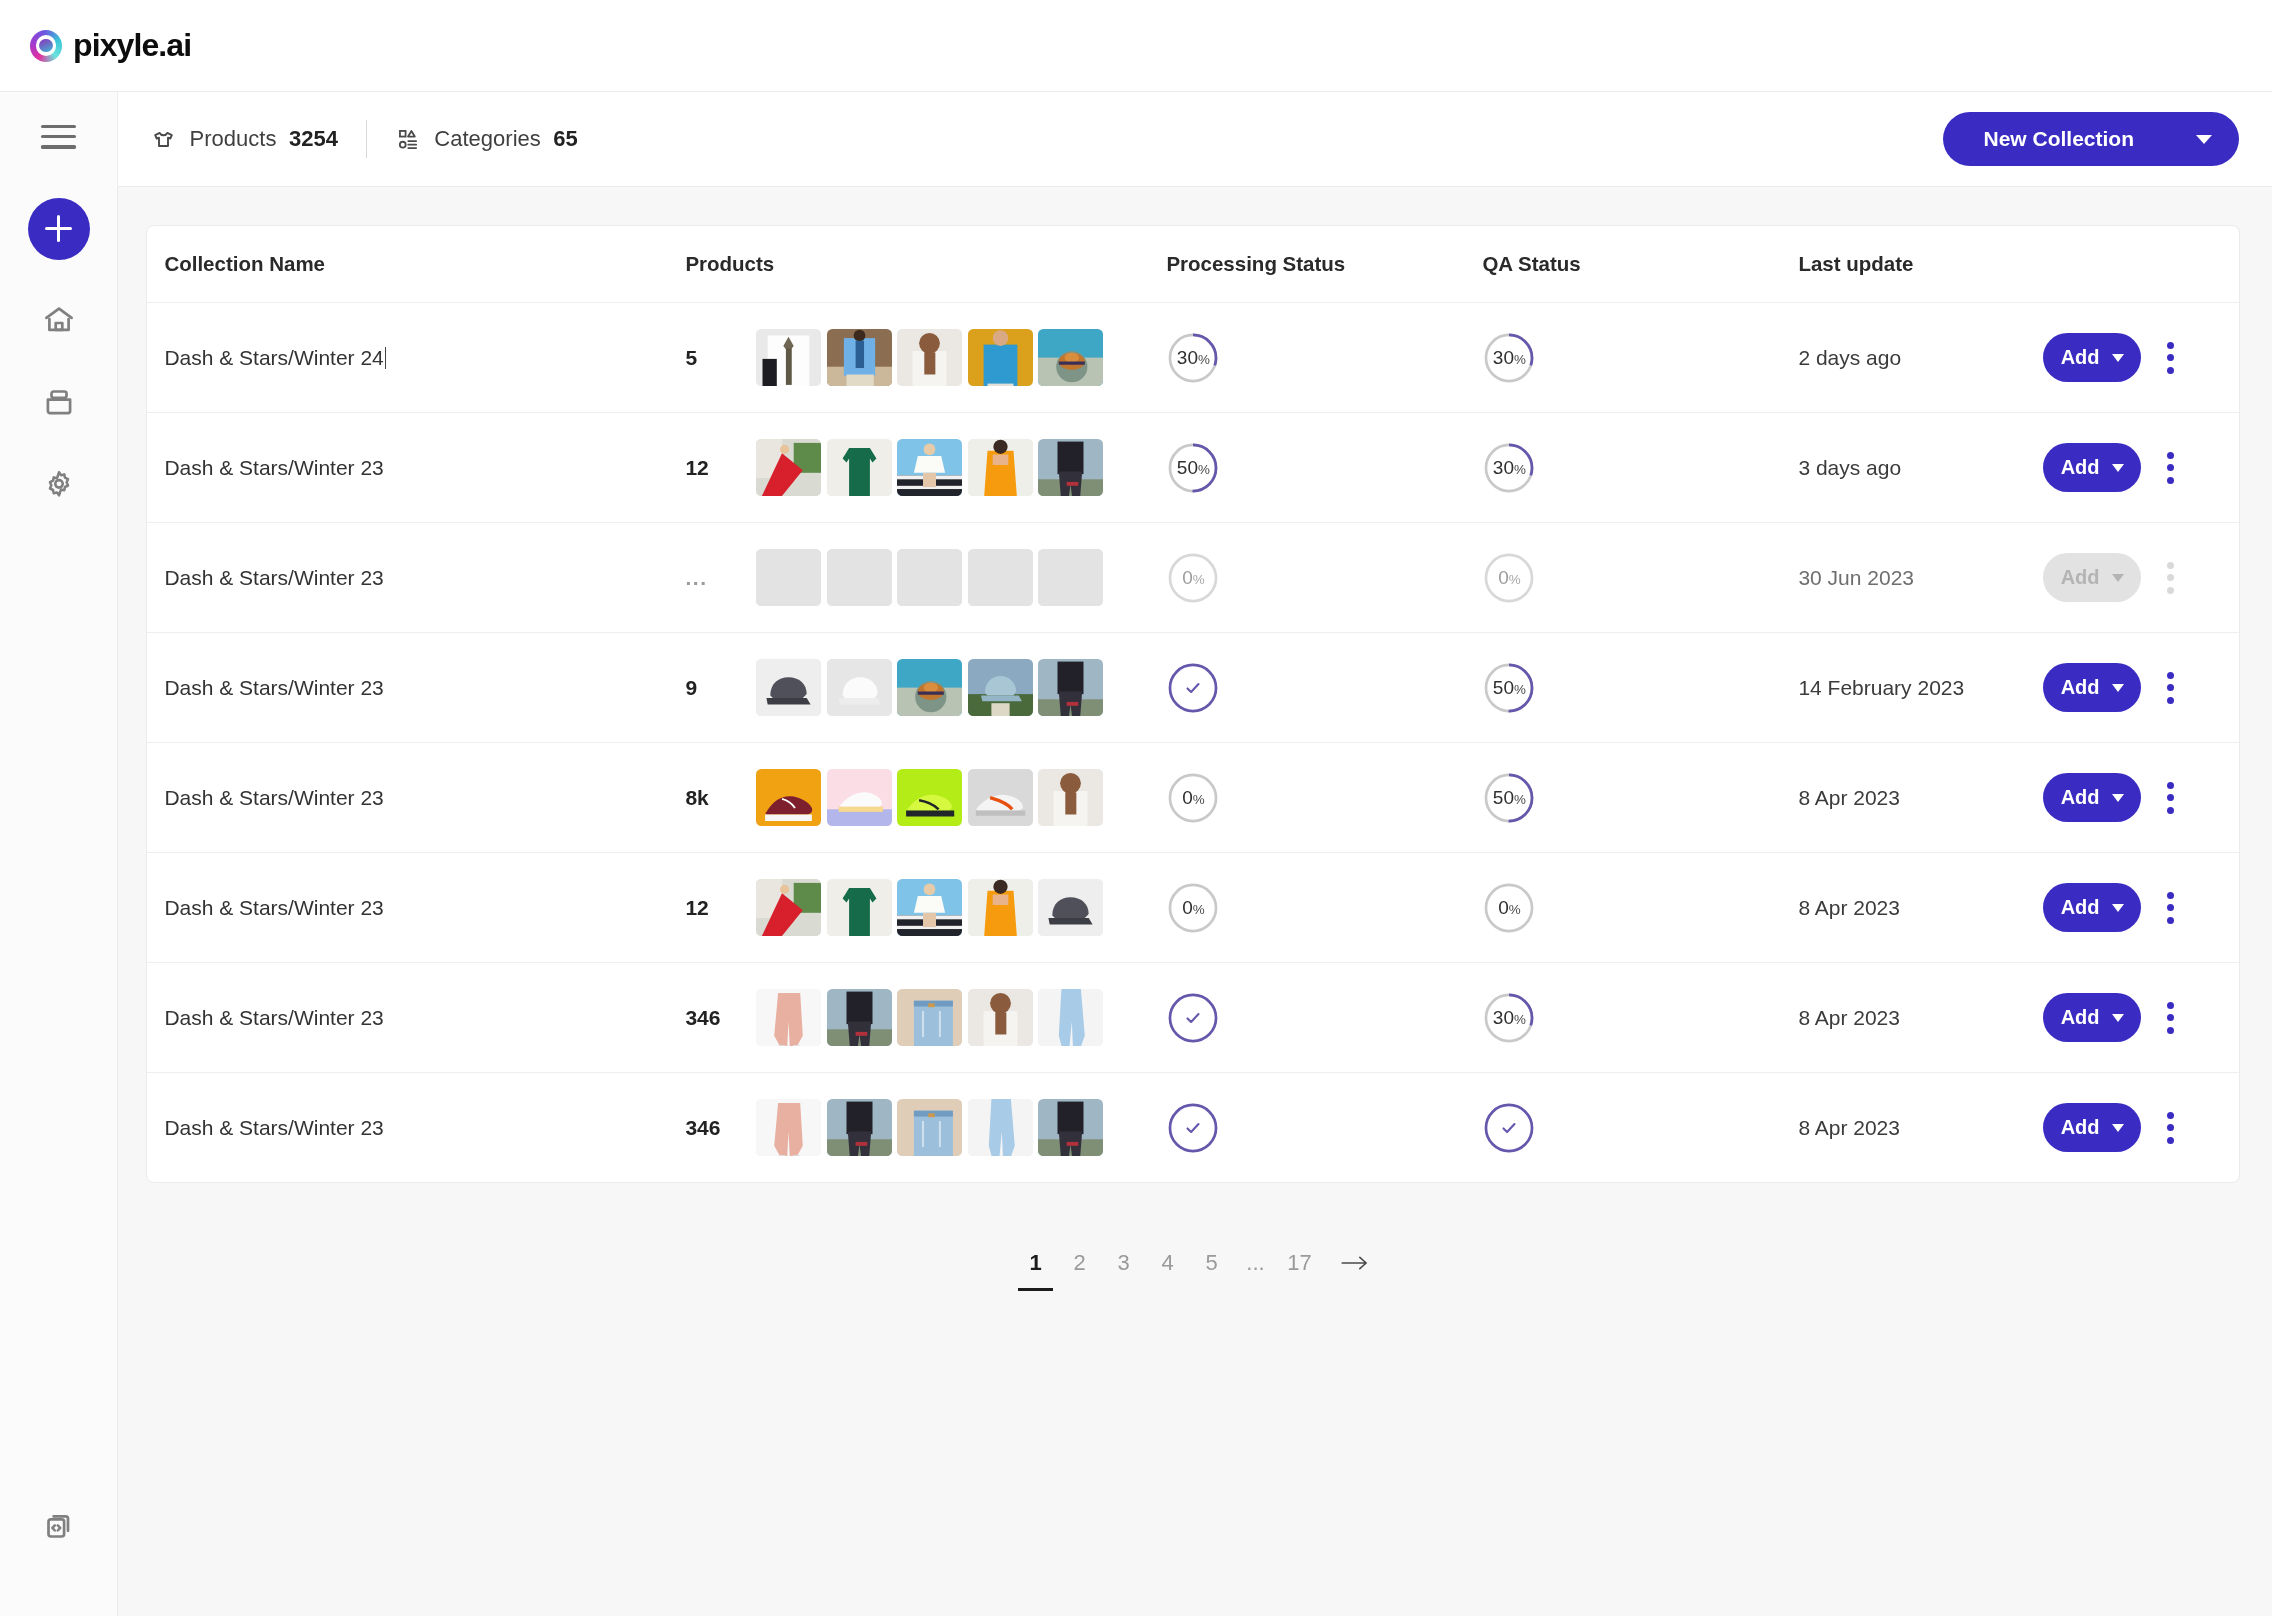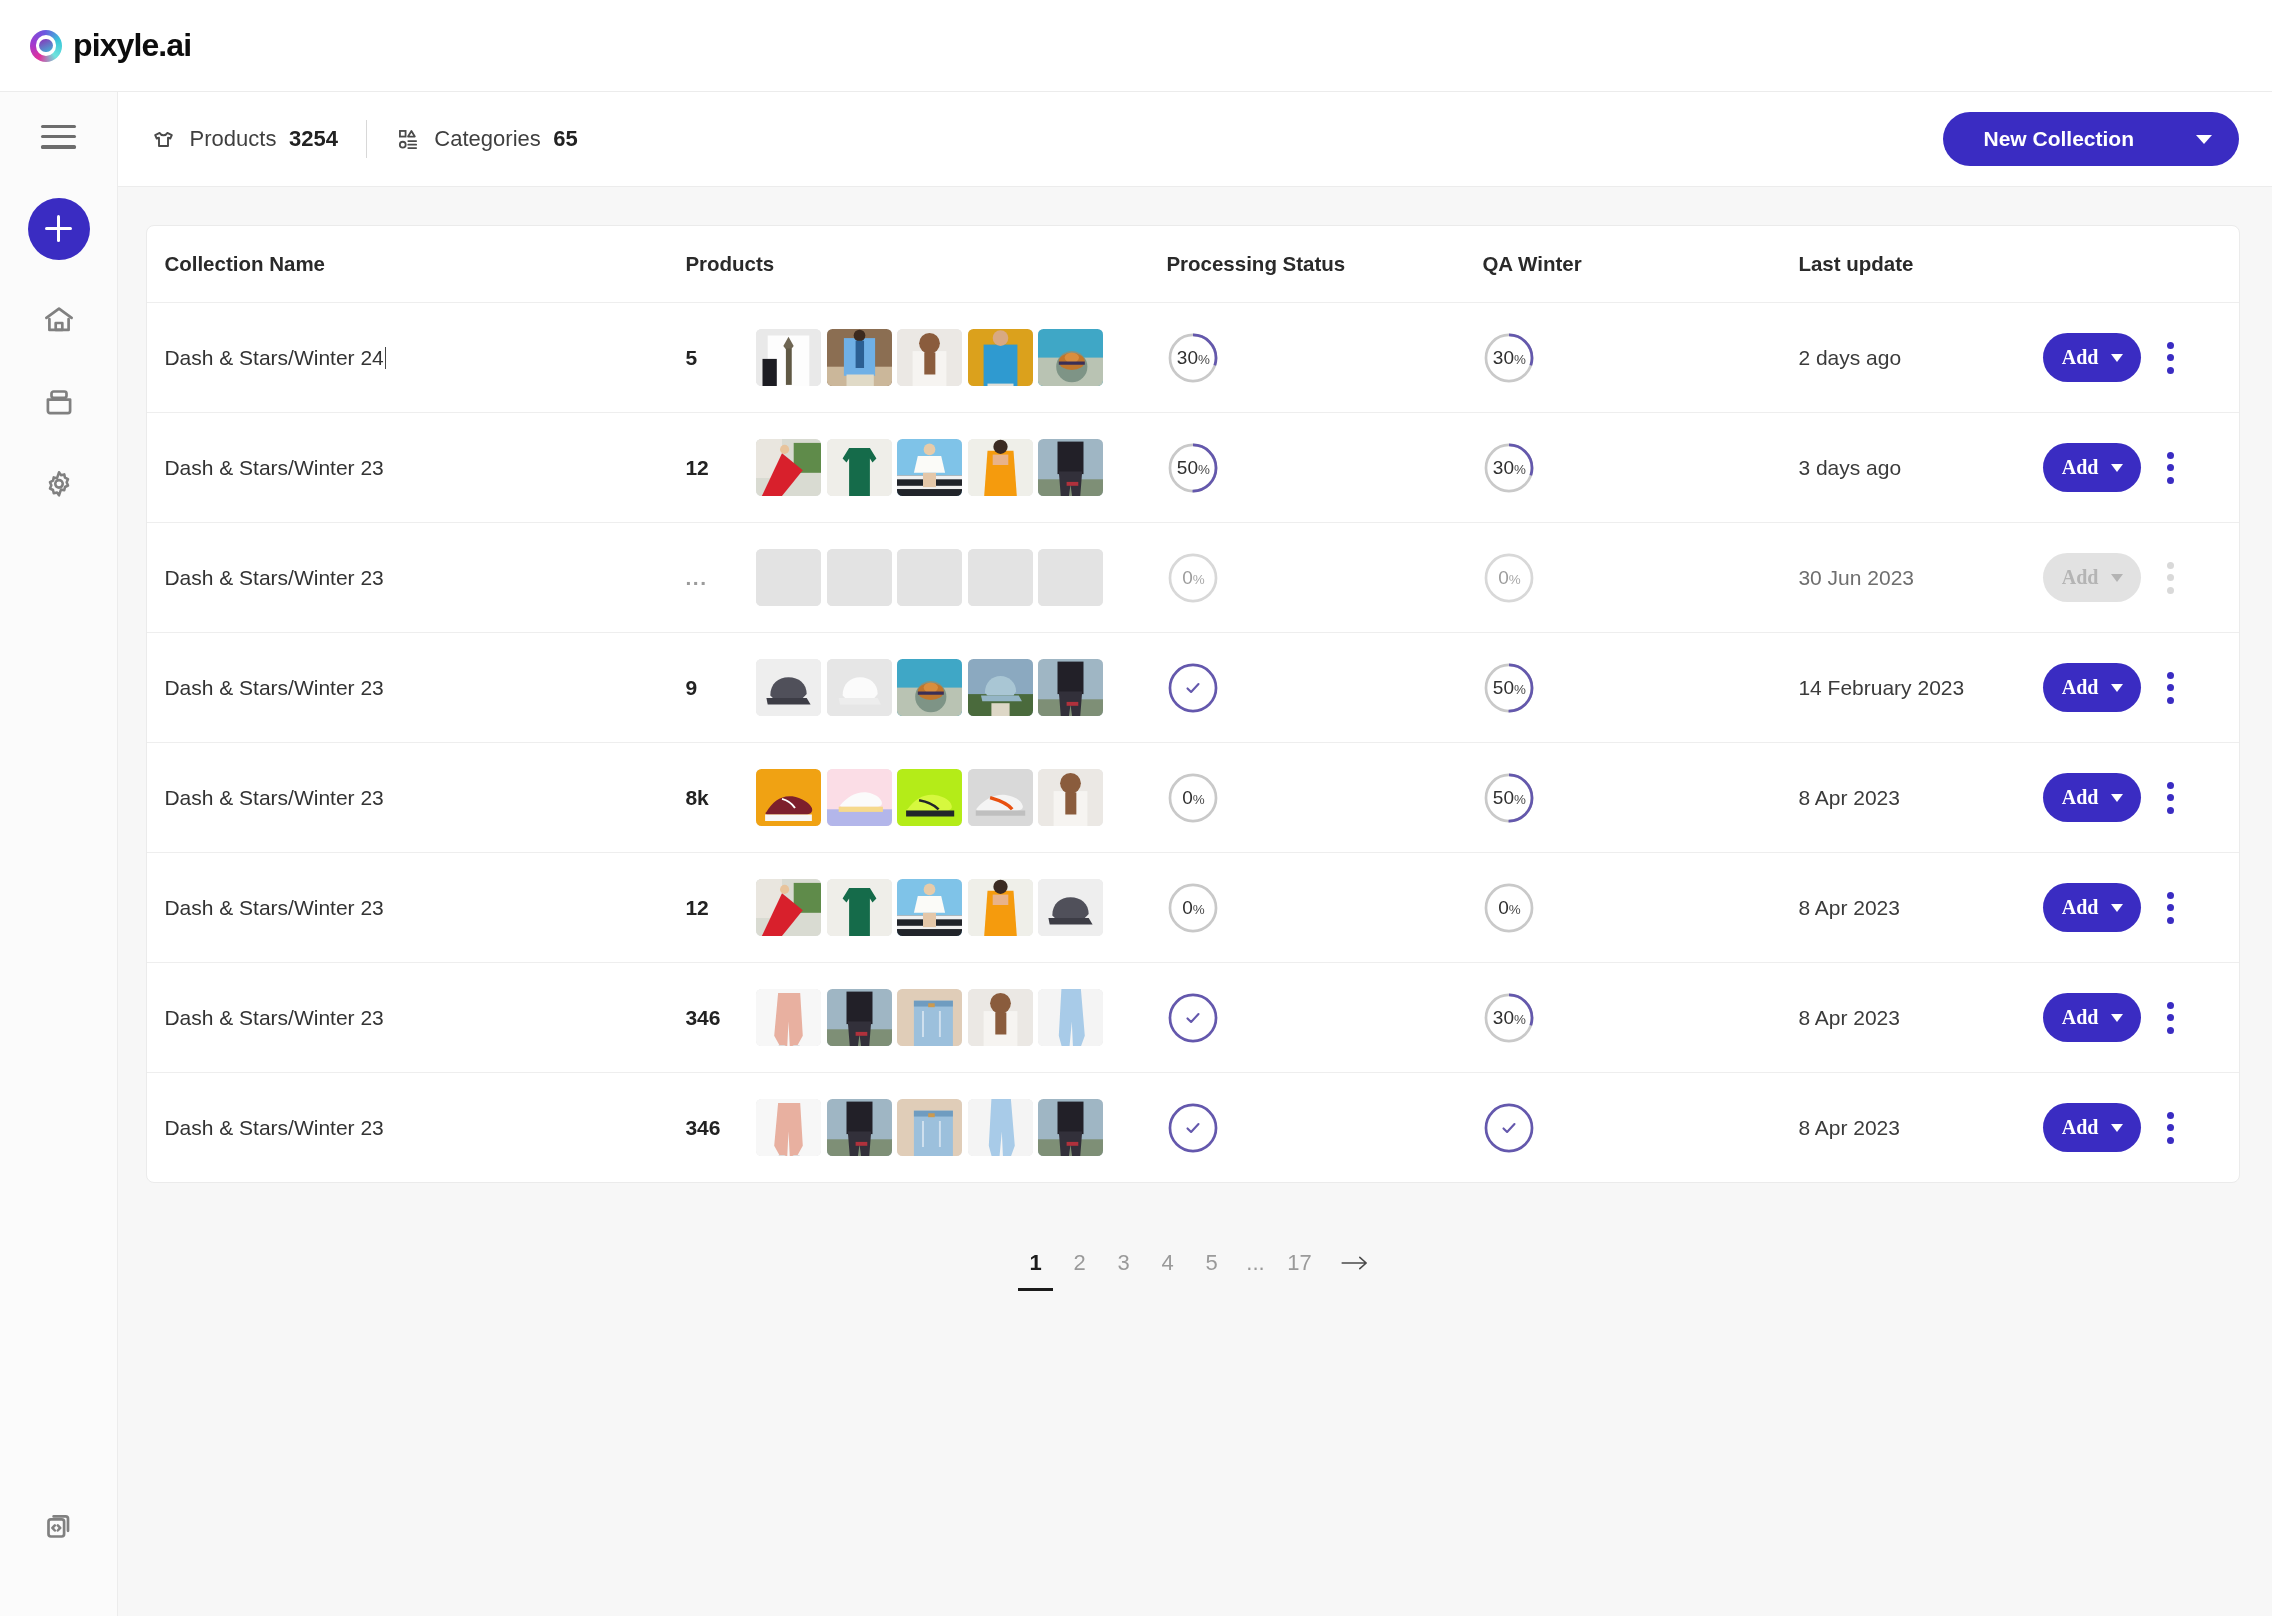--- a/index.html
+++ b/index.html
@@ -121,21 +121,21 @@
   }
   .ring .txt .pct { font-size: 13.4px; color:#4a4a4a; }
   .ring .chk { position:absolute; inset:0; display:flex; align-items:center; justify-content:center; }
   .ring.dim .txt { color:#9c9c9c; } .ring.dim .txt .pct { color:#a8a8a8; }
 
   .actions { display:flex; align-items:center; gap: 20.5px; padding-left: 16px; }
   .add-btn {
     width: 98px; height: 49px; border-radius: 24.5px; background:#3a2cc2;
     display:flex; align-items:center; justify-content:center; gap: 12.6px; cursor:pointer;
   }
-  .add-btn span { color:#fff; font-size:20px; font-weight:600;font-family:Liberation Serif, serif; }
+  .add-btn span { color:#fff; font-size:20px; font-weight:600; }
   .add-btn.disabled { background:#e2e2e2; cursor:default; }
   .add-btn.disabled span { color:#b4b4b4; }
   .add-btn.disabled .caret-sm { border-top-color:#b4b4b4; }
   .kebab { display:flex; flex-direction:column; gap:5.5px; cursor:pointer; padding: 4.7px; }
   .kebab i { width:7px; height:7px; border-radius:50%; background:#3a2cc2; display:block; }
   .kebab.disabled i { background:#d9d9d9; }
 
   
   .pagination { display:flex; align-items:center; justify-content:center; gap: 0; margin-top: 57px; }
   .pg {
@@ -229,21 +229,21 @@
   </div>
 
   <div class="content">
 
     <div class="card">
       <div class="row header">
         <div>Collection Name</div>
         <div>Products</div>
         <div></div>
         <div>Processing Status</div>
-        <div>QA Winter</div>
+        <div>QA Status</div>
         <div>Last update</div>
         <div></div>
       </div>
       <div id="rows-host">
           <div class="row">
             <div class="c-name cursor">Dash &amp; Stars/Winter 24</div>
             <div class="c-count">5</div>
             <div class="thumbs">
               <div class="thumb">
                 <svg class="sv" viewBox="0 0 100 100" preserveAspectRatio="xMidYMid slice">

